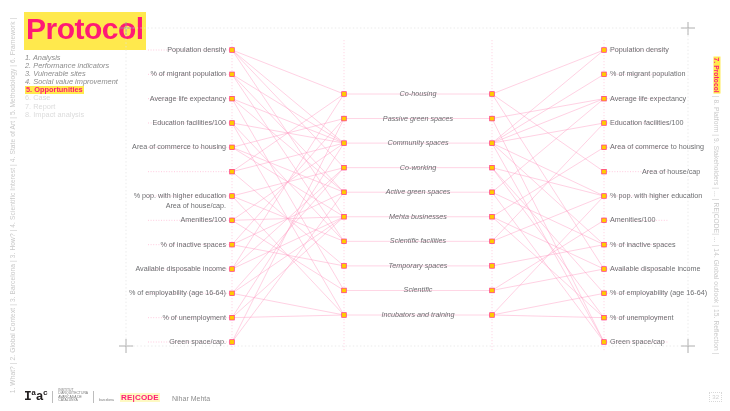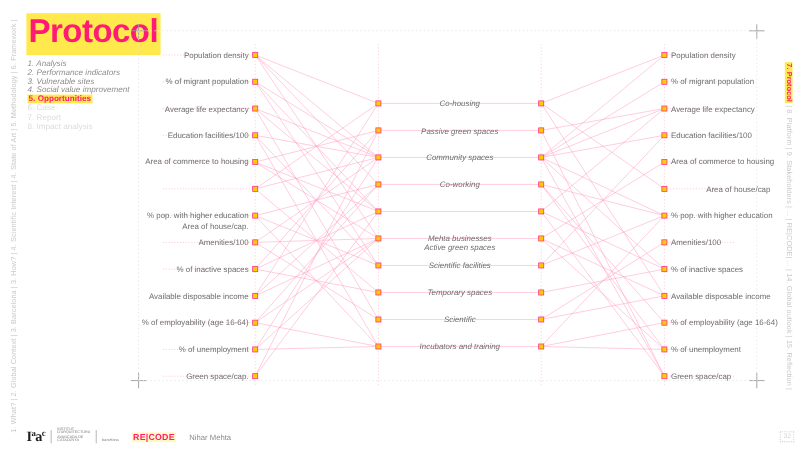--- a/index.html
+++ b/index.html
@@ -76,21 +76,21 @@
 
   
   .footer{
     position:absolute;left:0;right:0;bottom:6px;height:22px;
   }
   .logo{
     position:absolute;left:24px;bottom:2px;
     display:flex;align-items:flex-end;gap:5px;
   }
   .logo-mark{
-    font-family:Liberation Serif, serif;
+    font-family:Liberation Mono, monospace;
     font-size:13px;font-weight:bold;color:#231f20;
     letter-spacing:-0.5px;line-height:1;
   }
   .logo-mark sup{font-size:8px;}
   .logo-rule{
     width:1px;height:12px;background:#bdbdbd;
   }
   .logo-sub{
     font-size:3.4px;line-height:3.6px;color:#7a7a7a;white-space:pre-line;
   }
@@ -330,21 +330,21 @@
         <div class="col-label" style="top: 247px; right: 480px;">Available disposable income</div>
         <div class="col-label" style="top: 271.333px; right: 480px;">% of employability (age 16-64)</div>
         <div class="col-label" style="top: 295.667px; right: 480px;">% of unemployment</div>
         <div class="col-label" style="top: 320px; right: 480px;">Green space/cap.</div>
       </div>
     <div class="col-mid" id="col-mid">
         <div class="col-label" style="top: 72px; left: 310px;">Co-housing</div>
         <div class="col-label" style="top: 96.5556px; left: 310px;">Passive green spaces</div>
         <div class="col-label" style="top: 121.111px; left: 310px;">Community spaces</div>
         <div class="col-label" style="top: 145.667px; left: 310px;">Co-working</div>
-        <div class="col-label" style="top: 170.222px; left: 310px; margin-top: 33px;">Active green spaces</div>
+        <div class="col-label" style="top: 170.222px; left: 310px;">Active green spaces</div>
         <div class="col-label" style="top: 194.778px; left: 310px;">Mehta businesses</div>
         <div class="col-label" style="top: 219.333px; left: 310px;">Scientific facilities</div>
         <div class="col-label" style="top: 243.889px; left: 310px;">Temporary spaces</div>
         <div class="col-label" style="top: 268.444px; left: 310px;">Scientific</div>
         <div class="col-label" style="top: 293px; left: 310px;">Incubators and training</div>
       </div>
     <div class="col-right" id="col-right">
         <div class="col-label" style="top: 28px; left: 502px;">Population density</div>
         <div class="col-label" style="top: 52.3333px; left: 502px;">% of migrant population</div>
         <div class="col-label" style="top: 76.6667px; left: 502px;">Average life expectancy</div>

